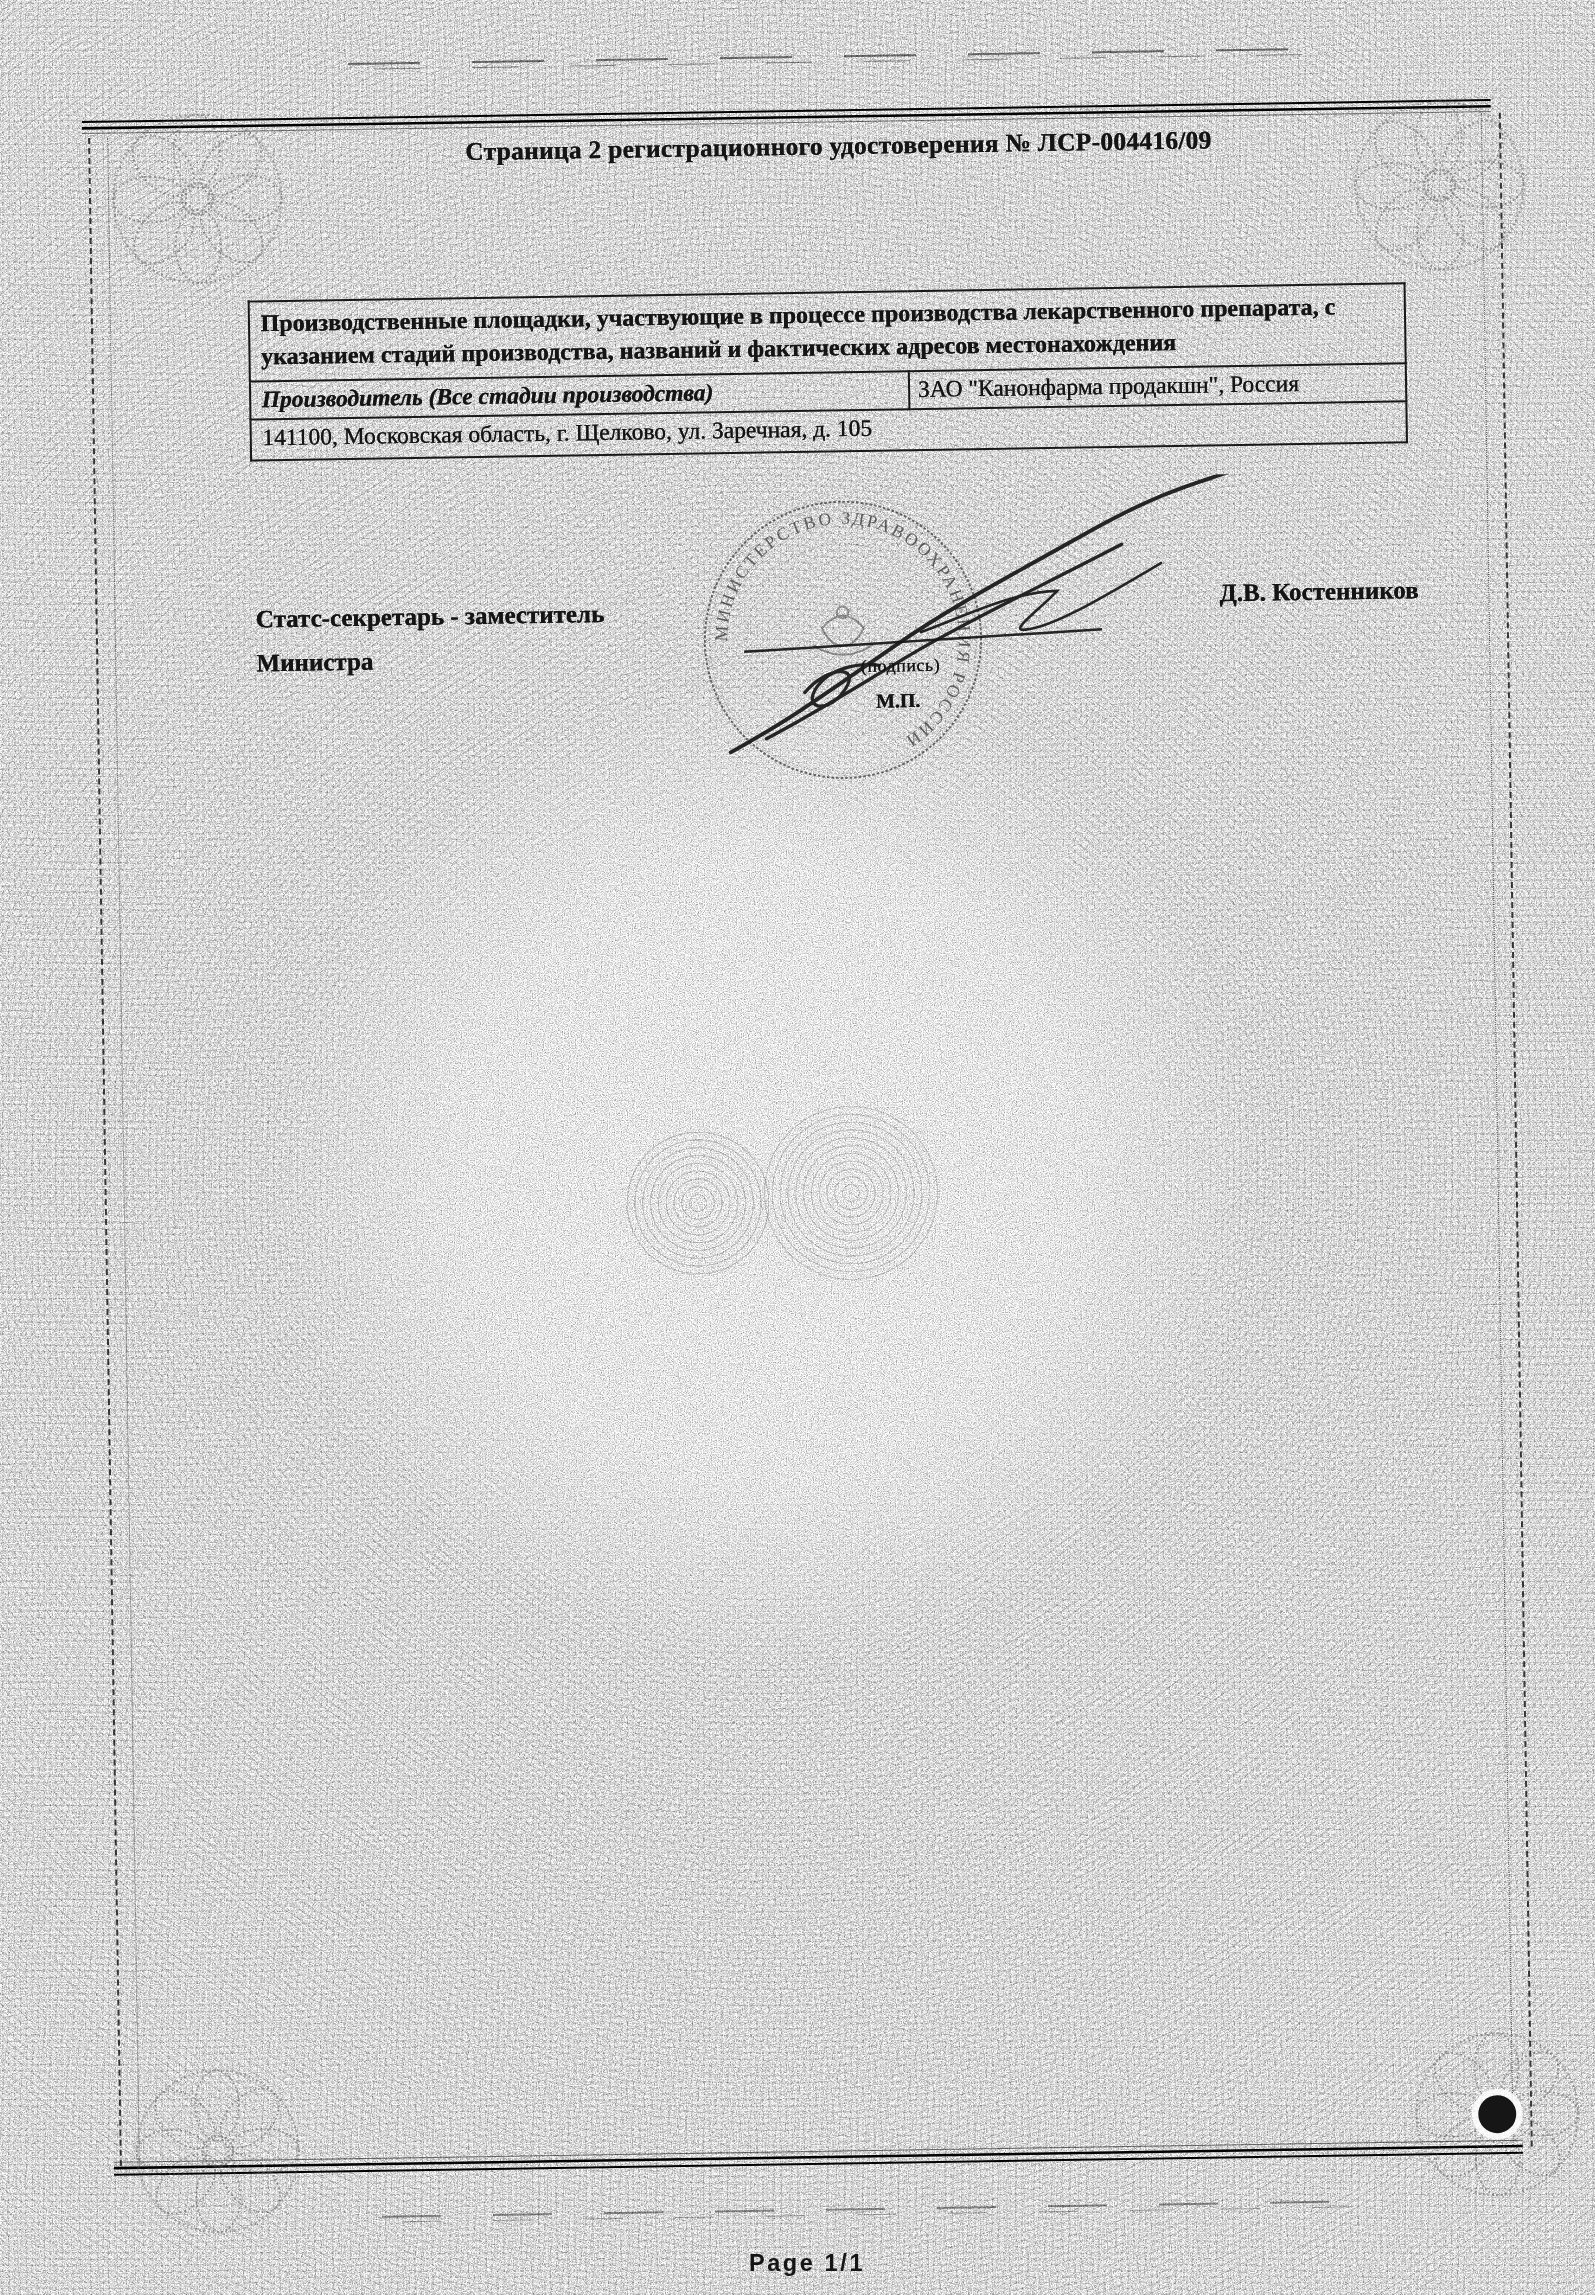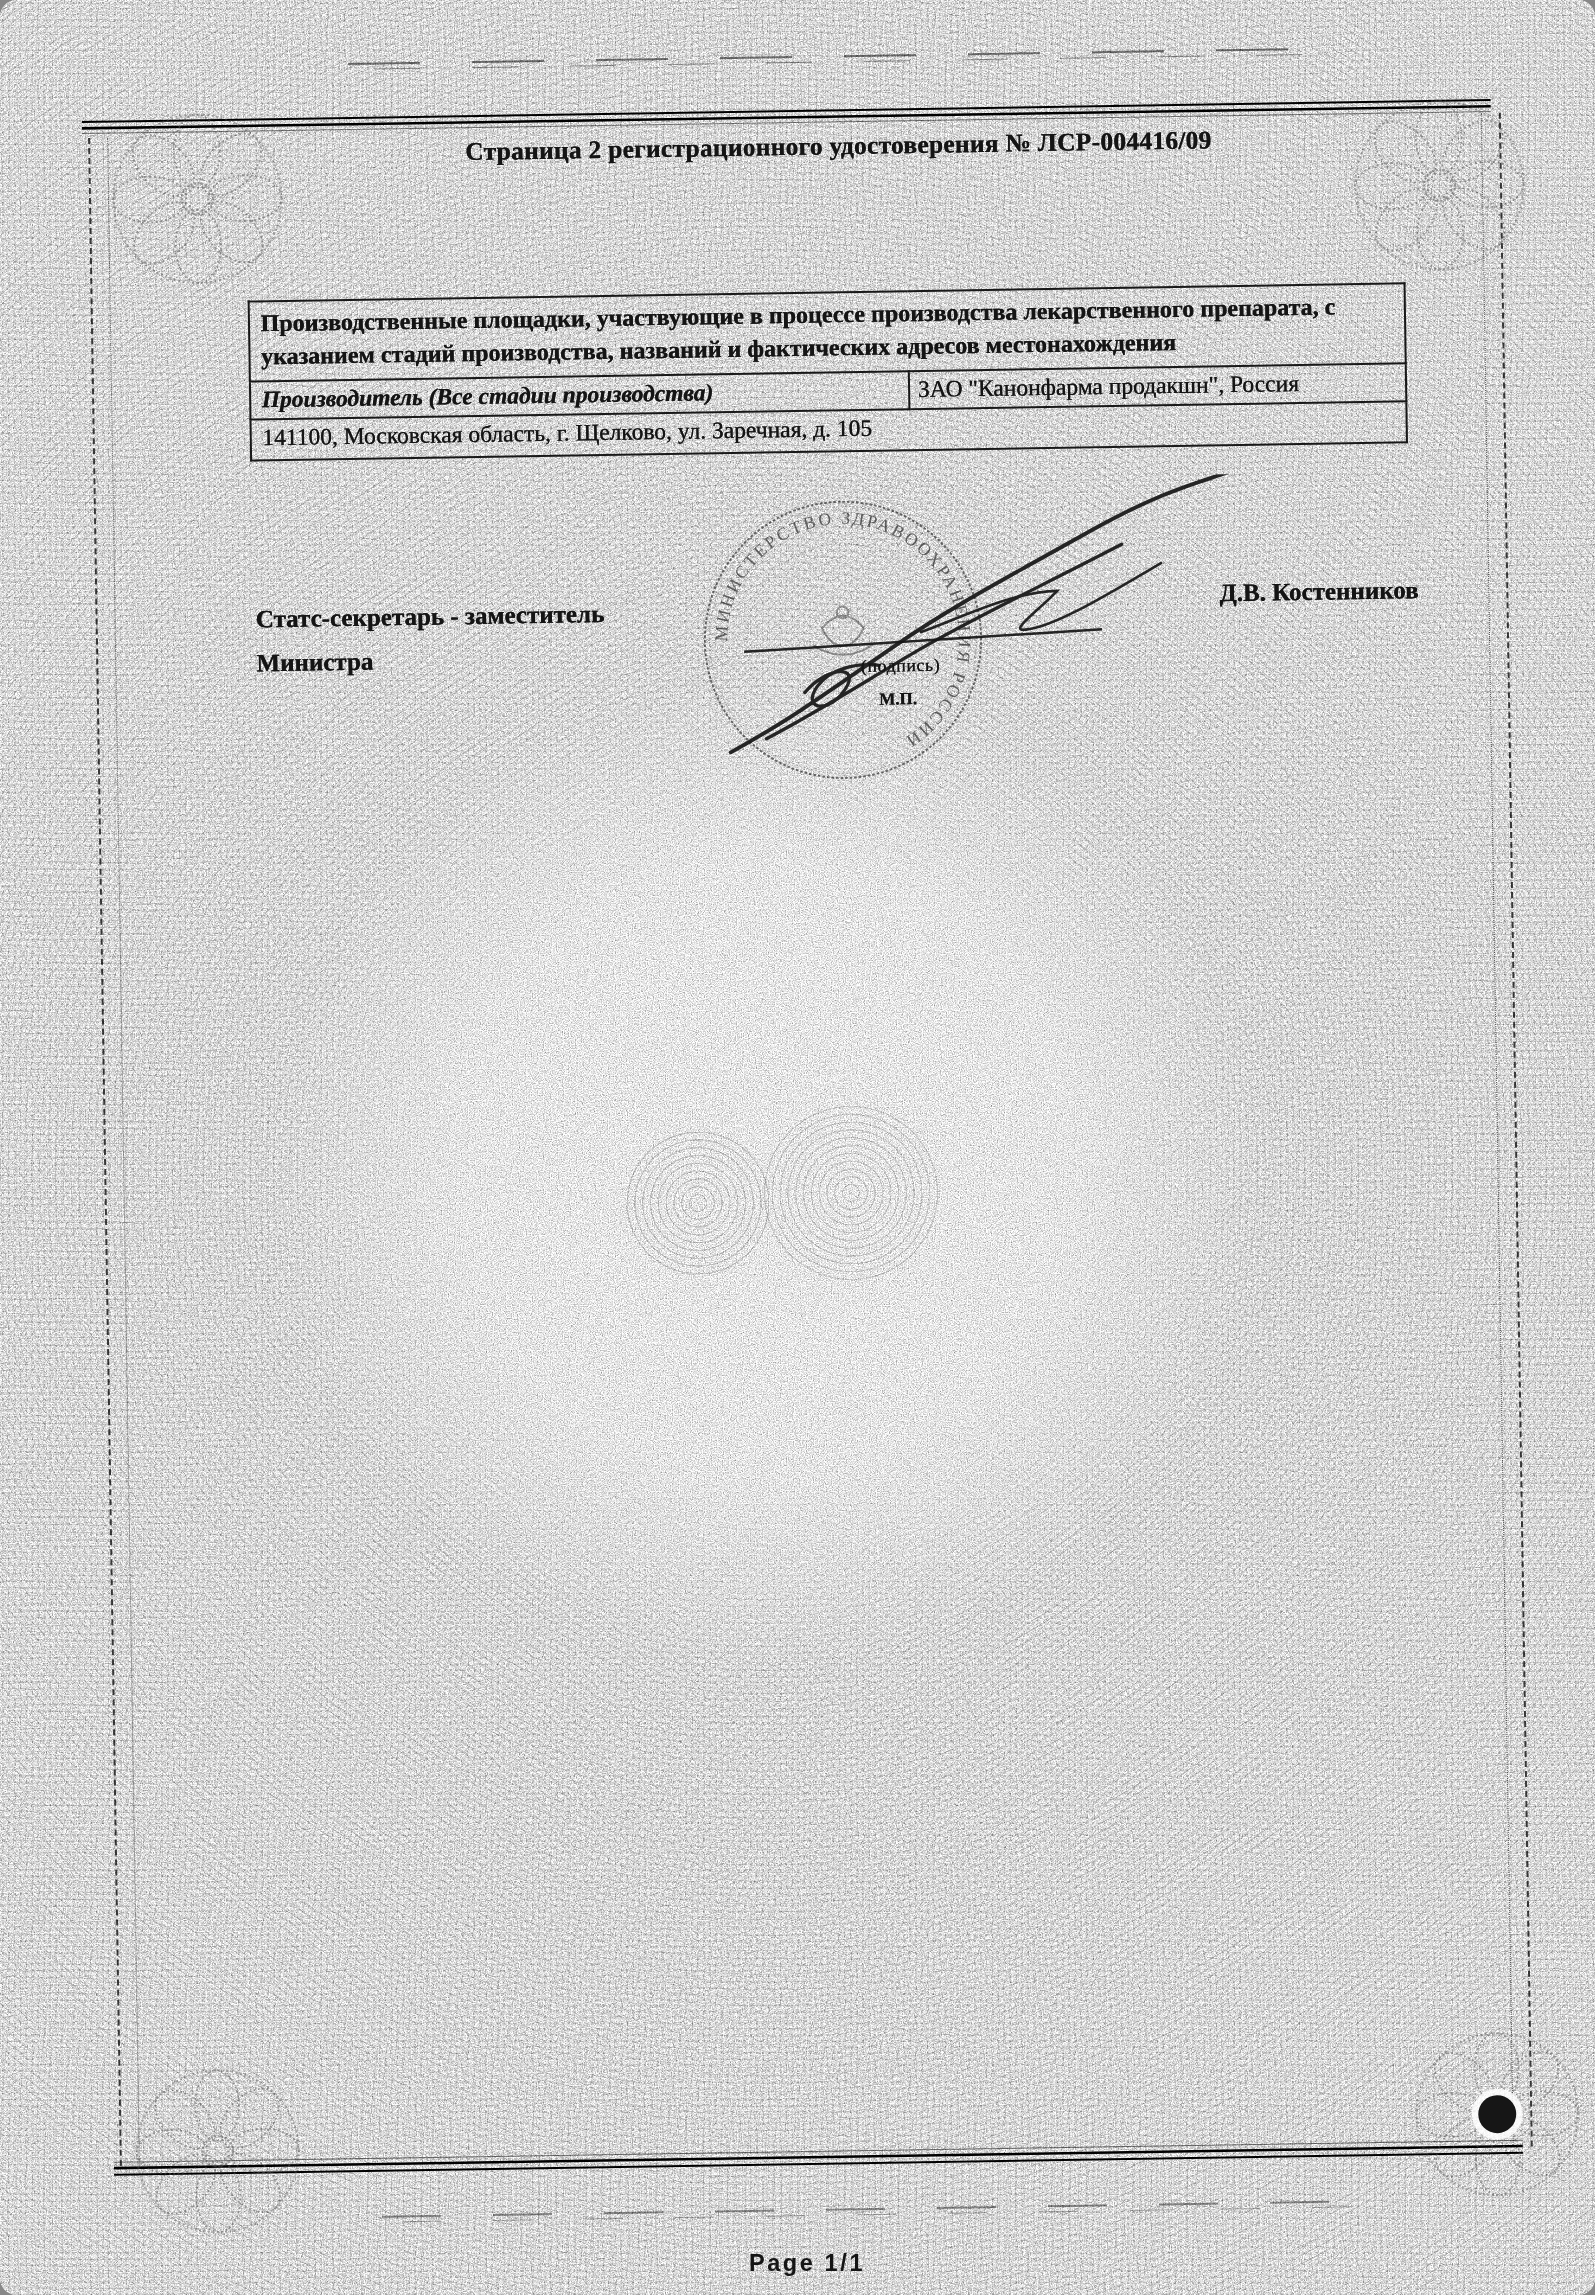--- a/index.html
+++ b/index.html
@@ -3,21 +3,20 @@
 <meta charset="utf-8">
 <style>
   html,body{margin:0;padding:0;background:#888;}
   .page{
     position:relative;
     width:1595px;height:2295px;
     background:#fff;
     overflow:hidden;
     font-family:"Liberation Serif","DejaVu Serif",serif;
     color:#151515;
-    border-radius:17px;
   }
   
   .texture{
     position:absolute;inset:0;
     background-color:#fff;
     background-image:
       radial-gradient(circle 496px at 48% 51%, #ffffff 0 215px, rgba(255,255,255,.94) 307px, rgba(255,255,255,0) 496px),
       repeating-radial-gradient(circle at 48% 51%, rgba(0,0,0,.085) 0 1px, transparent 1px 7.8px),
       repeating-radial-gradient(circle at 6% 4%,  rgba(0,0,0,.075) 0 1px, transparent 1px 7.2px),
       repeating-radial-gradient(circle at 96% 5%, rgba(0,0,0,.07) 0 1px, transparent 1px 8.5px),
@@ -66,21 +65,21 @@
     white-space:nowrap;font-size:25.4px;font-weight:700;letter-spacing:0.3px;}
   table.prod{position:absolute;left:261px;top:292px;width:1158px;border-collapse:collapse;}
   table.prod td{border:2.6px solid #181818;vertical-align:top;}
   .cell-title{font-weight:700;font-size:24px;line-height:1.4;padding:4.6px 10.4px 5.9px;}
   .cell-producer-label{font-weight:700;font-style:italic;font-size:23.5px;padding:4.6px 10.4px;width:57%;}
   .cell-producer-value{font-size:23.5px;padding:4.6px 7.8px;}
   .cell-address{font-size:23.5px;padding:4.6px 10.4px 7.2px;}
   .signer-title{position:absolute;left:264px;top:589px;font-size:25px;font-weight:700;line-height:44px;}
   .signer-name{position:absolute;left:1228px;top:586px;font-size:25px;font-weight:700;white-space:nowrap;}
   .sig-caption{position:absolute;left:908px;top:657px;transform:translateX(-50%);font-size:17.6px;letter-spacing:0.7px;}
-  .seal-caption{position:absolute;left:905px;top:691px;transform:translateX(-50%);font-size:17px;font-weight:700;}
+  .seal-caption{position:absolute;left:905px;top:691px;transform:translateX(-50%);font-size:20px;font-weight:700;}
   .stamp{position:absolute;left:675px;top:481px;}
   .footer{position:absolute;left:807px;top:2250px;transform:translateX(-50%);
     font-family:"Liberation Sans","DejaVu Sans",sans-serif;font-weight:700;font-size:23.5px;letter-spacing:2.6px;white-space:nowrap;text-align:right;}
 </style>
 </head>
 <body>
 
 <div class="page">
 
   <div class="texture"></div>

